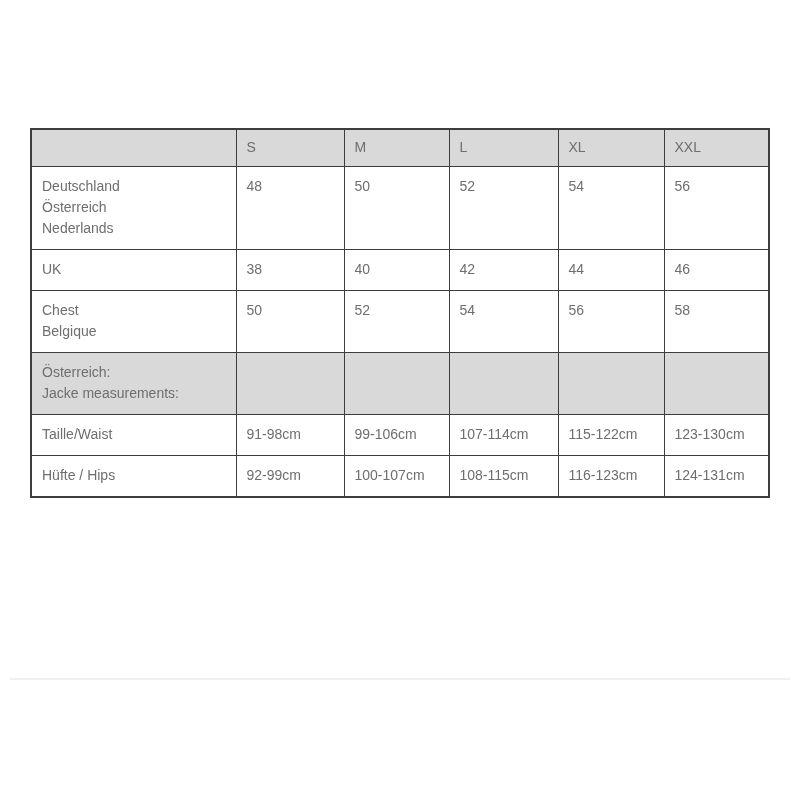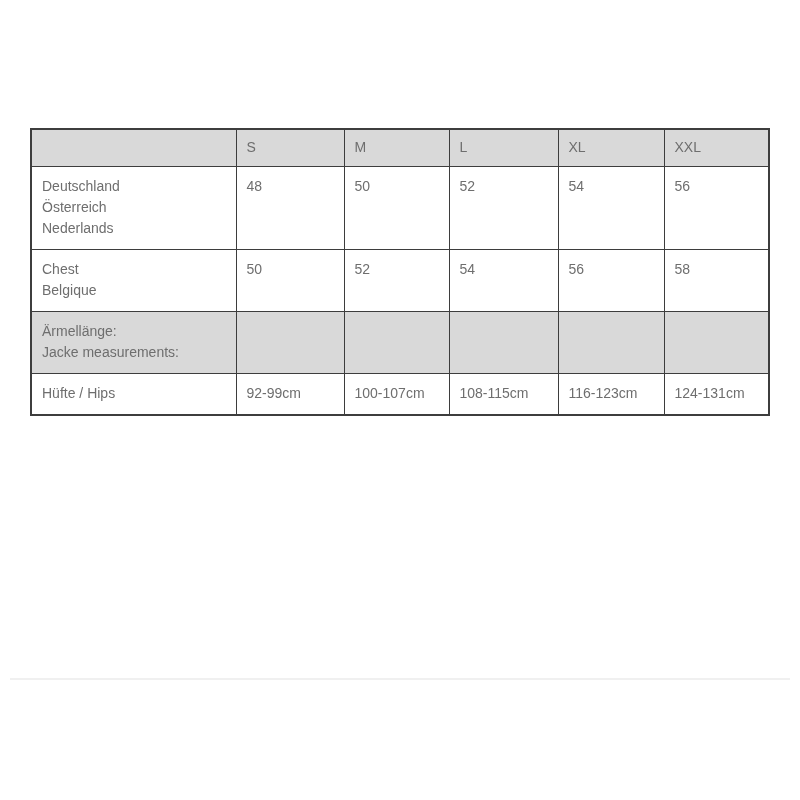--- a/index.html
+++ b/index.html
@@ -88,39 +88,59 @@
             <div class="label-line">Nederlands</div>
           </td>
           <td>48</td>
           <td>50</td>
           <td>52</td>
           <td>54</td>
           <td>56</td>
         </tr>
         <tr>
           <td>
+            <div class="label-line">UK</div>
+          </td>
+          <td>38</td>
+          <td>40</td>
+          <td>42</td>
+          <td>44</td>
+          <td>46</td>
+        </tr>
+        <tr>
+          <td>
             <div class="label-line">Chest</div>
             <div class="label-line">Belgique</div>
           </td>
           <td>50</td>
           <td>52</td>
           <td>54</td>
           <td>56</td>
           <td>58</td>
         </tr>
         <tr class="section">
           <td>
-            <div class="label-line">Ärmellänge:</div>
+            <div class="label-line">Österreich:</div>
             <div class="label-line">Jacke measurements:</div>
           </td>
           <td></td>
           <td></td>
           <td></td>
           <td></td>
           <td></td>
+        </tr>
+        <tr>
+          <td>
+            <div class="label-line">Taille/Waist</div>
+          </td>
+          <td>91-98cm</td>
+          <td>99-106cm</td>
+          <td>107-114cm</td>
+          <td>115-122cm</td>
+          <td>123-130cm</td>
         </tr>
         <tr>
           <td>
             <div class="label-line">Hüfte / Hips</div>
           </td>
           <td>92-99cm</td>
           <td>100-107cm</td>
           <td>108-115cm</td>
           <td>116-123cm</td>
           <td>124-131cm</td>

